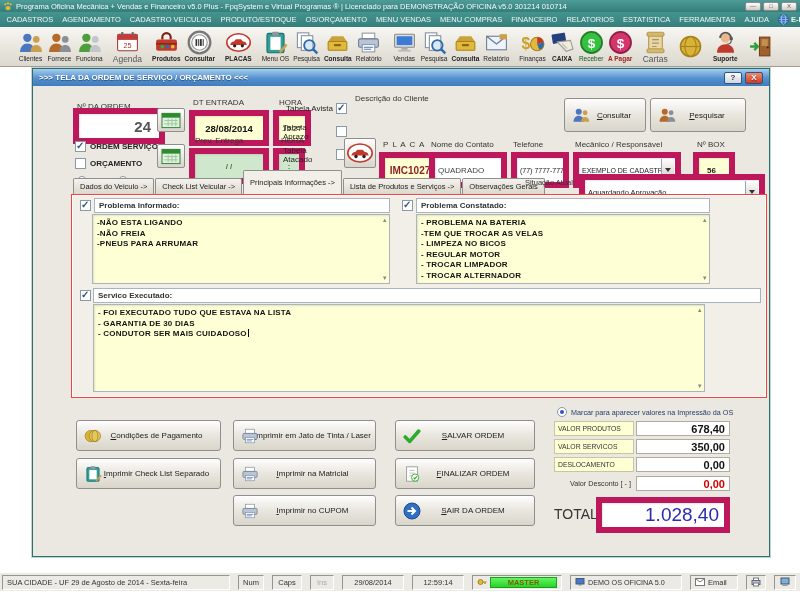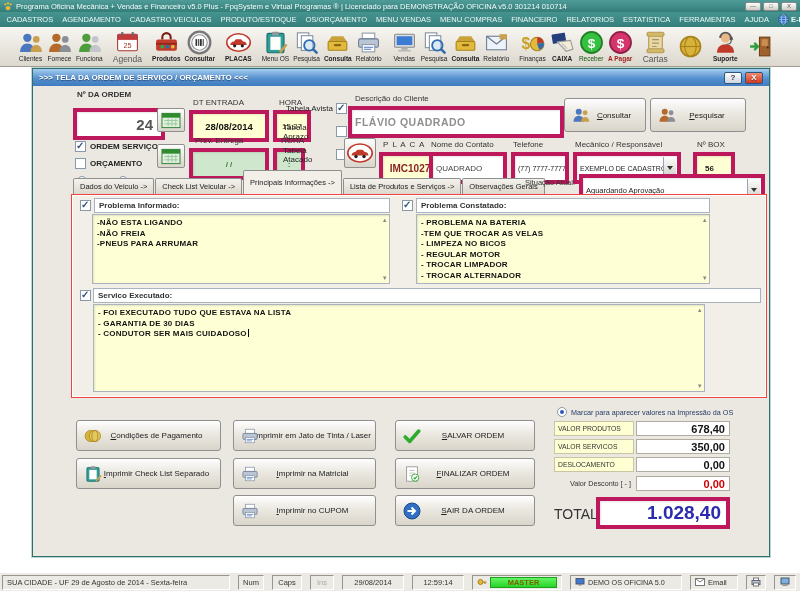--- a/index.html
+++ b/index.html
@@ -35,21 +35,21 @@
   .workspace{position:absolute;left:0;top:68px;right:0;bottom:28px;background:#fff}
   .oswin{position:absolute;left:32px;top:68px;width:738px;height:489px;border:1px solid #2e6e6b;box-shadow:0 0 0 1px #bcd6d4;background:#ebe8e1}
   .oswin-tb{height:17px;background:linear-gradient(#a6cdf0,#5590cf 55%,#3f7cbf);display:flex;align-items:center;color:#fff;font-weight:bold;font-size:8px;padding:0 6px;text-shadow:0 1px 1px rgba(0,0,0,.45)}
   .oswin-tb .btns{margin-left:auto;display:flex;gap:3px}
   .tbb{width:18px;height:12px;border:1px solid #2d567f;border-radius:2px;font-size:8px;line-height:10px;text-align:center;font-weight:bold}
   .tbb.help{background:linear-gradient(#fdfdfd,#cfd6de);color:#335;text-shadow:none}
   .tbb.close{background:linear-gradient(#f08a72,#cf3a22);color:#fff}
   .oswin-body{position:relative;height:470px}
 
   .lbl{position:absolute;font-size:8px;color:#333;white-space:nowrap}
-  .fld{position:absolute;background:#fff;border:4px solid #be185d;box-shadow:inset 1px 1px 2px rgba(0,0,0,.10);display:flex;align-items:center;padding:12px 3px;font-size:8px;white-space:nowrap;overflow:hidden}
+  .fld{position:absolute;background:#fff;border:6px solid #be185d;box-shadow:inset 1px 1px 2px rgba(0,0,0,.10);display:flex;align-items:center;padding:12px 3px;font-size:8px;white-space:nowrap;overflow:hidden}
   .yellow{background:#ffffd4}
   .greenf{background:#cfe8cd;color:#42793f;font-weight:bold;justify-content:center}
   .btn{position:absolute;border:1px solid #8f8f8f;border-radius:3px;background:linear-gradient(#fefefe,#ebe8e1 45%,#d9d5ca);box-shadow:inset 0 1px 0 #fff;display:flex;align-items:center;justify-content:center;font-size:8px;color:#222;text-align:center}
   .btn .icon{position:absolute;left:7px;width:18px;height:18px}
   .btn .bl{display:block}
   .ul-first::first-letter{text-decoration:underline}
   .cb{width:11px;height:11px;background:#fff;border:1px solid #8a99a8;display:inline-block;position:relative;flex:none}
   .cb.checked::after{content:"✓";position:absolute;left:0px;top:-2px;font-size:10px;font-weight:bold;color:#31537f}
   .rb{width:10px;height:10px;border-radius:50%;background:#fff;border:1px solid #8a99a8;display:inline-block;position:relative;flex:none}
   .rb.sel::after{content:"";position:absolute;left:2px;top:2px;width:4px;height:4px;border-radius:50%;background:#2f55bb}
@@ -401,21 +401,21 @@
 <div class="oswin">
   <div class="oswin-tb">
     <span>&gt;&gt;&gt;   TELA DA ORDEM DE SERVIÇO / ORÇAMENTO   &lt;&lt;&lt;</span>
     <span class="btns">
       <span class="tbb help">?</span>
       <span class="tbb close">X</span>
     </span>
   </div>
   <div class="oswin-body">
 
-    <span class="lbl" style="left:44px;top:4px;font-weight:bold">Nº DA ORDEM</span>
+    <span class="lbl" style="left:44px;top:16px;font-weight:normal">Nº DA ORDEM</span>
     <div class="fld" style="left:40px;top:22px;width:92px;height:24px;justify-content:flex-end;padding-right:8px;font-size:15px;font-weight:bold;color:#555">24</div>
 
     <div class="cbrow" style="left:42px;top:55px">
       <span class="cb checked"></span>
       <span>ORDEM SERVIÇO</span>
     </div>
     <div class="cbrow" style="left:42px;top:72px">
       <span class="cb"></span>
       <span>ORÇAMENTO</span>
     </div>
@@ -467,21 +467,20 @@
           <span>Tabela Aprazo</span>
           <span class="cb"></span>
         </div>
         <div style="display: flex; align-items: center; justify-content: flex-end; gap: 3px; height: 13px; margin-bottom: 10px;">
           <span>Tabela Atacado</span>
           <span class="cb"></span>
         </div>
       </div>
 
     <span class="lbl" style="left:322px;top:8px">Descrição do Cliente</span>
-    <div class="fld" style="left:315px;top:20px;width:216px;height:22px;font-size:10.5px;font-weight:bold;color:#8f8f8f;letter-spacing:.5px">FLÁVIO QUADRADO</div>
     <div class="btn" style="left:531px;top:12px;width:82px;height:34px">
       <span class="icon">
           <svg viewBox="0 0 24 22">
             <circle cx="9" cy="6.5" r="4" fill="#4a77c0"></circle>
             <path d="M2 20c0-5 3.2-8 7-8s7 3 7 8z" fill="#4a77c0"></path>
             <circle cx="17.5" cy="8" r="3.2" fill="#caa04e"></circle>
             <path d="M12 20c0-4 2.4-6.5 5.5-6.5S23 16 23 20z" fill="#caa04e"></path>
           </svg>
         </span>
       <span class="bl ul-first" style="margin-left:18px">Consultar</span>
@@ -669,21 +668,21 @@
         <div class="trow">
           <span class="tlabel">DESLOCAMENTO</span>
           <span class="tval">0,00</span>
         </div>
       </div>
     <div class="trow" style="position:absolute;left:521px;top:390px;width:176px">
       <span class="tlabel" style="background:none;border:none;justify-content:flex-end;font-size:7.2px">Valor Desconto [ - ]</span>
       <span class="tval" style="color:#cc0000">0,00</span>
     </div>
     <span class="lbl" style="left:521px;top:420px;font-size:14px">TOTAL R$</span>
-    <div class="fld" style="left:563px;top:411px;width:134px;height:27px;justify-content:flex-end;font-size:19px;font-weight:bold;color:#2b2bb0;padding-right:5px">1.028,40</div>
+    <div class="fld" style="left:563px;top:411px;width:134px;height:27px;justify-content:flex-end;font-size:19px;font-weight:normal;color:#2b2bb0;padding-right:5px">1.028,40</div>
   </div>
 </div>
 
 <div class="statusbar">
   <div class="seg loc">SUA CIDADE - UF 29 de Agosto de 2014 - Sexta-feira</div>
   <div class="seg" style="width:26px;justify-content:center">Num</div>
   <div class="seg" style="width:30px;justify-content:center">Caps</div>
   <div class="seg dim" style="width:24px;justify-content:center">Ins</div>
   <div class="seg" style="width:62px;justify-content:center">29/08/2014</div>
   <div class="seg" style="width:52px;justify-content:center">12:59:14</div>

